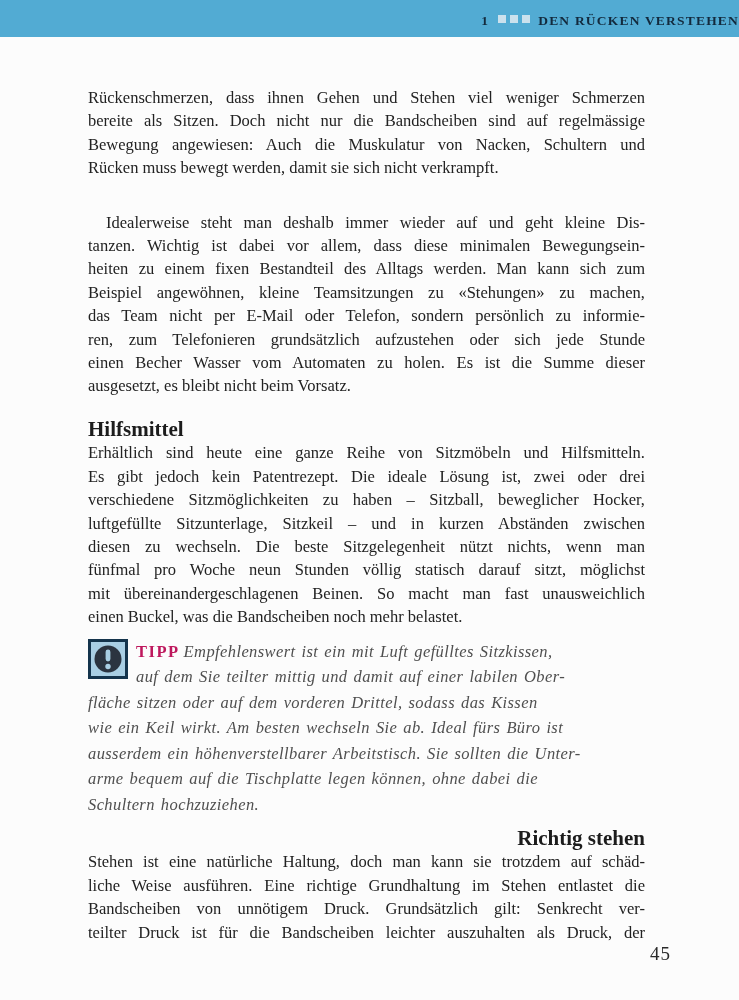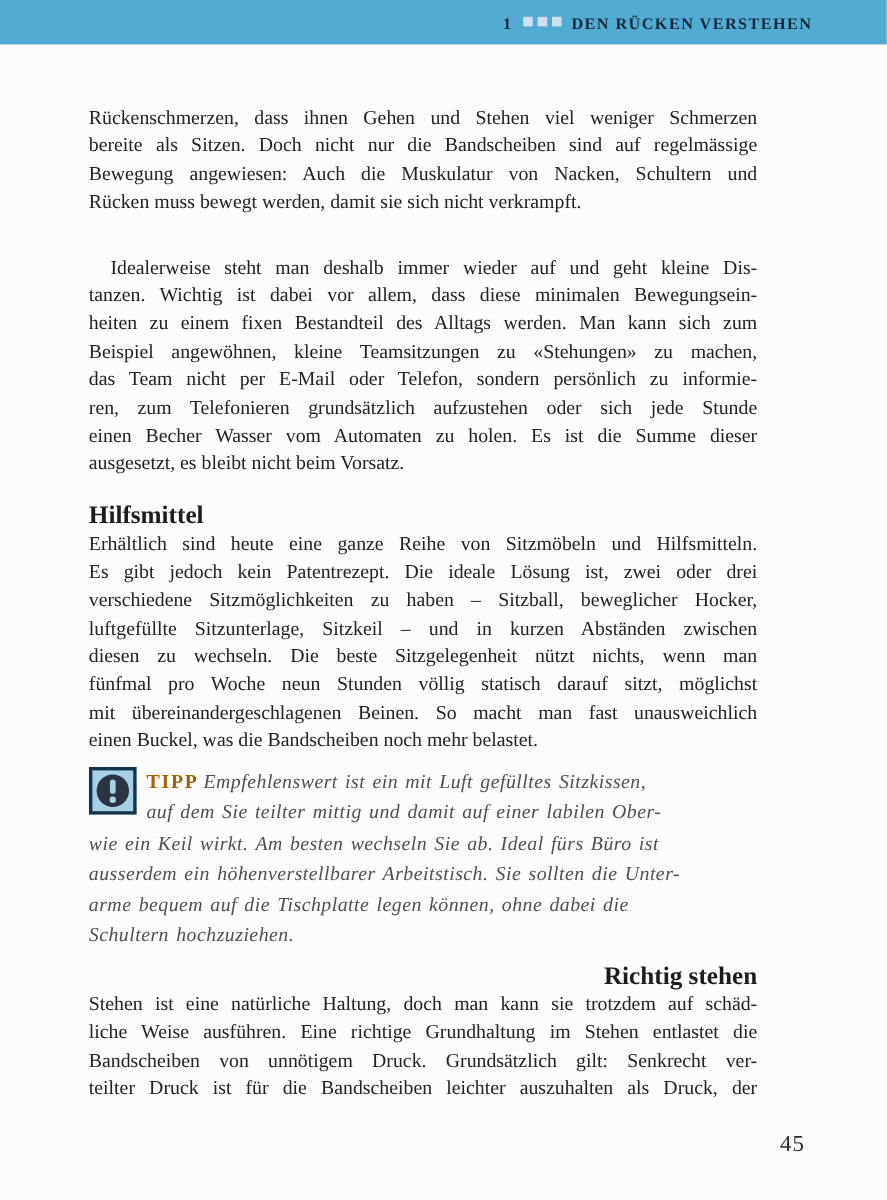--- a/index.html
+++ b/index.html
@@ -15,21 +15,20 @@
 
   
   .header-bar {
     position: absolute;
     top: 0; left: 0;
     width: 739px;
     height: 37px;
     background: #52abd3;
     text-align: right;
     box-sizing: border-box;
-    padding-right: 62px;
     line-height: 37px;
     white-space: nowrap;
   }
   .header-bar .chapter-num,
   .header-bar .chapter-title {
     font-family: "Liberation Serif", serif;
     font-weight: bold;
     font-size: 13.5px;
     letter-spacing: 1.2px;
     color: #132a3d;
@@ -42,21 +41,21 @@
     margin: 0 2px;
     vertical-align: middle;
     position: relative;
     top: -1px;
   }
   .header-bar .sq-group { margin: 0 6px 0 7px; }
 
   
   .column {
     position: absolute;
-    left: 74px;
+    left: 88px;
     top: 86px;
     width: 557px;
     color: #222;
     font-size: 16.5px;
     line-height: 23.4px;
   }
   .tl {
     text-align: justify;
     text-align-last: justify;
     min-height: 23.4px;
@@ -89,21 +88,21 @@
     min-height: 25.5px;
   }
   .tip-icon {
     float: left;
     width: 40px; height: 40px;
     margin-right: 8px;
   }
   .tipp-label {
     font-style: normal;
     font-weight: bold;
-    color: #a16207;
+    color: #be185d;
     letter-spacing: 1.5px;
     margin-right: 4px;
   }
 
   
   .page-number {
     position: absolute;
     top: 943px;
     right: 68px;
     font-size: 19px;
@@ -158,20 +157,21 @@
         <rect x="1.5" y="1.5" width="37" height="37" fill="#a9cfe4" stroke="#14344c" stroke-width="3"></rect>
         <circle cx="20" cy="20" r="13.5" fill="#2b3440"></circle>
         <rect x="17.6" y="10.5" width="4.8" height="12" rx="2.4" fill="#a9cfe4"></rect>
         <circle cx="20" cy="27.5" r="2.7" fill="#a9cfe4"></circle>
       </svg>
       <div class="tip-first">
         <span class="tipp-label">TIPP</span><span>Empfehlenswert ist ein mit Luft gefülltes Sitzkissen,</span>
       </div>
       <div>
           <div class="tl">auf dem Sie teilter mittig und damit auf einer labilen Ober-</div>
+          <div class="tl">fläche sitzen oder auf dem vorderen Drittel, sodass das Kissen</div>
           <div class="tl">wie ein Keil wirkt. Am besten wechseln Sie ab. Ideal fürs Büro ist</div>
           <div class="tl">ausserdem ein höhenverstellbarer Arbeitstisch. Sie sollten die Unter-</div>
           <div class="tl">arme bequem auf die Tischplatte legen können, ohne dabei die</div>
           <div class="tl ll">Schultern hochzuziehen.</div>
         </div>
     </div>
 
     <div class="subheading h2">Richtig stehen</div>
 
     <div>

